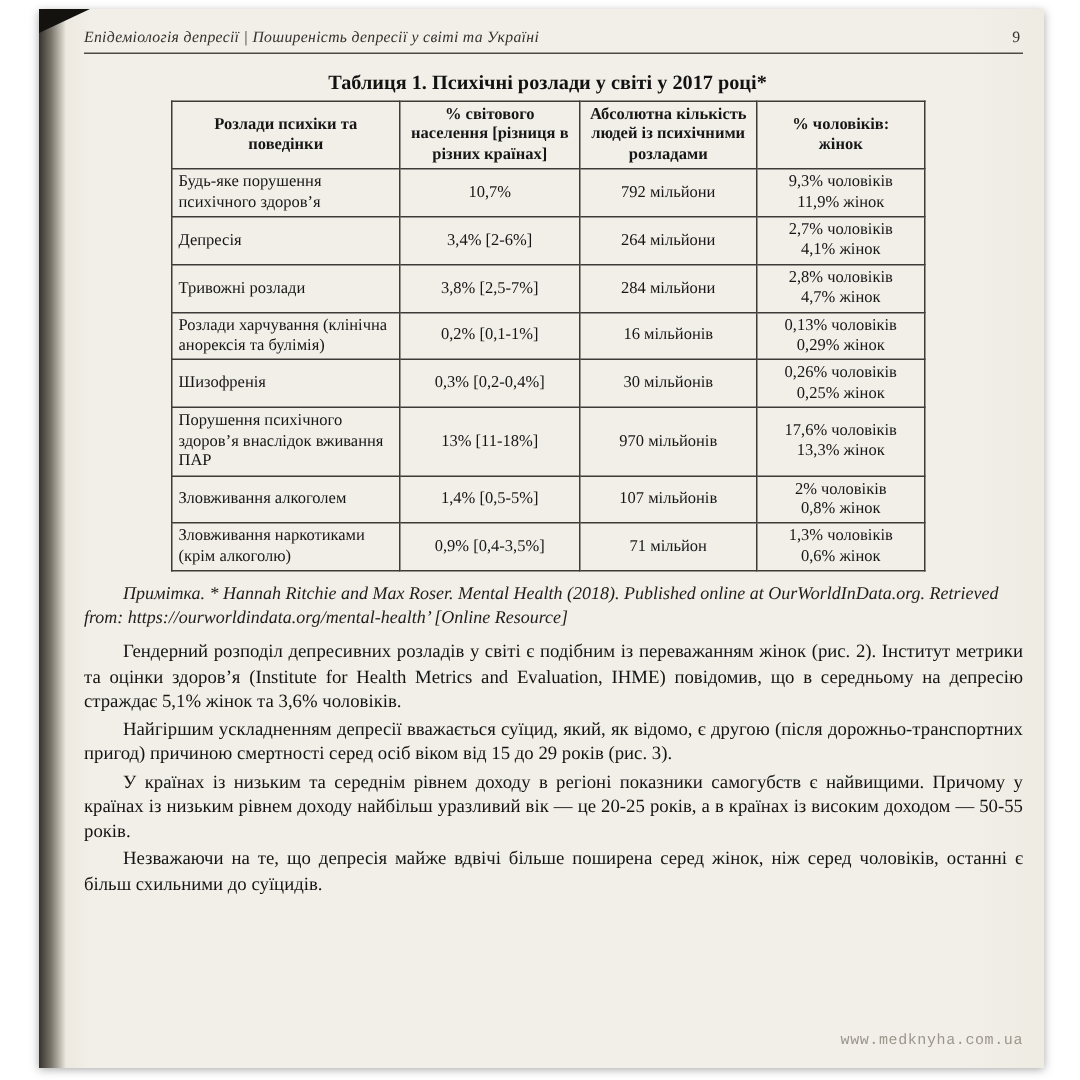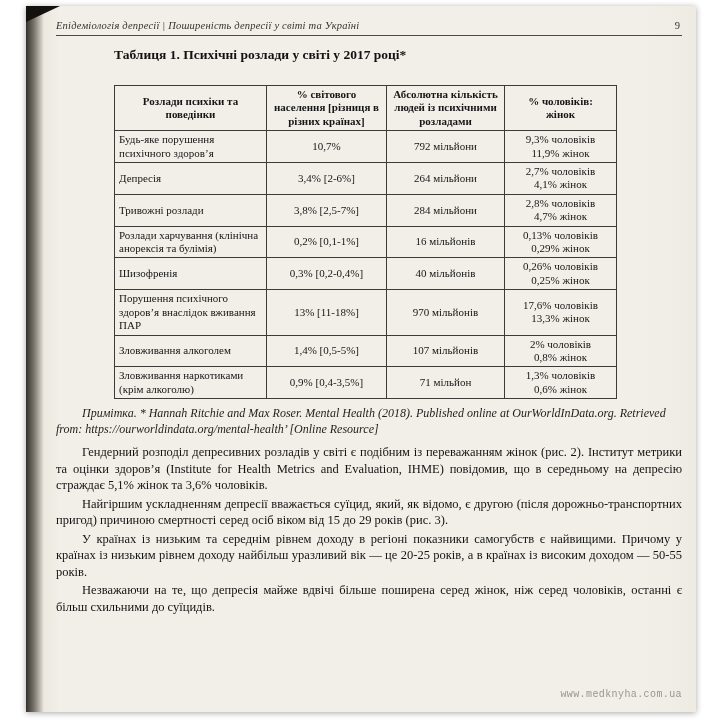--- a/index.html
+++ b/index.html
@@ -25,22 +25,22 @@
 
   .running-head {
     display:flex; justify-content:space-between; align-items:flex-end;
     border-bottom:1.2px solid #4a4a46; padding-bottom:4px;
     font-size:10.5px; color:#33322f;
   }
   .rh-text { font-style:italic; letter-spacing:.2px; }
   .rh-page { font-style:normal; padding-right:2px; }
 
   .table-title {
-    margin:11px 0 22px 58px; width:502px;
-    font-weight:bold; font-size:13.5px; color:#121212;
+    margin:11px 0 4px 58px; width:502px;
+    font-weight:bold; font-size:13.5px; text-align:center; color:#121212;
   }
 
   table.disorders {
     width:502px; margin-left:58px; border-collapse:collapse;
     font-size:11px; color:#161616; table-layout:fixed;
   }
   table.disorders th, table.disorders td {
     border:1px solid #3c3b38; padding:2px 4px; line-height:1.22;
     vertical-align:middle; white-space:pre-line;
   }
@@ -117,21 +117,21 @@
             <tr>
               <td class="col0">Розлади харчування (клінічна анорексія та булімія)</td>
               <td class="col1">0,2% [0,1-1%]</td>
               <td class="col2">16 мільйонів</td>
               <td class="col3">0,13% чоловіків
 0,29% жінок</td>
             </tr>
             <tr>
               <td class="col0">Шизофренія</td>
               <td class="col1">0,3% [0,2-0,4%]</td>
-              <td class="col2">40 мільйонів</td>
+              <td class="col2">30 мільйонів</td>
               <td class="col3">0,26% чоловіків
 0,25% жінок</td>
             </tr>
             <tr>
               <td class="col0">Порушення психічного здоров’я внаслідок вживання ПАР</td>
               <td class="col1">13% [11-18%]</td>
               <td class="col2">970 мільйонів</td>
               <td class="col3">17,6% чоловіків
 13,3% жінок</td>
             </tr>

